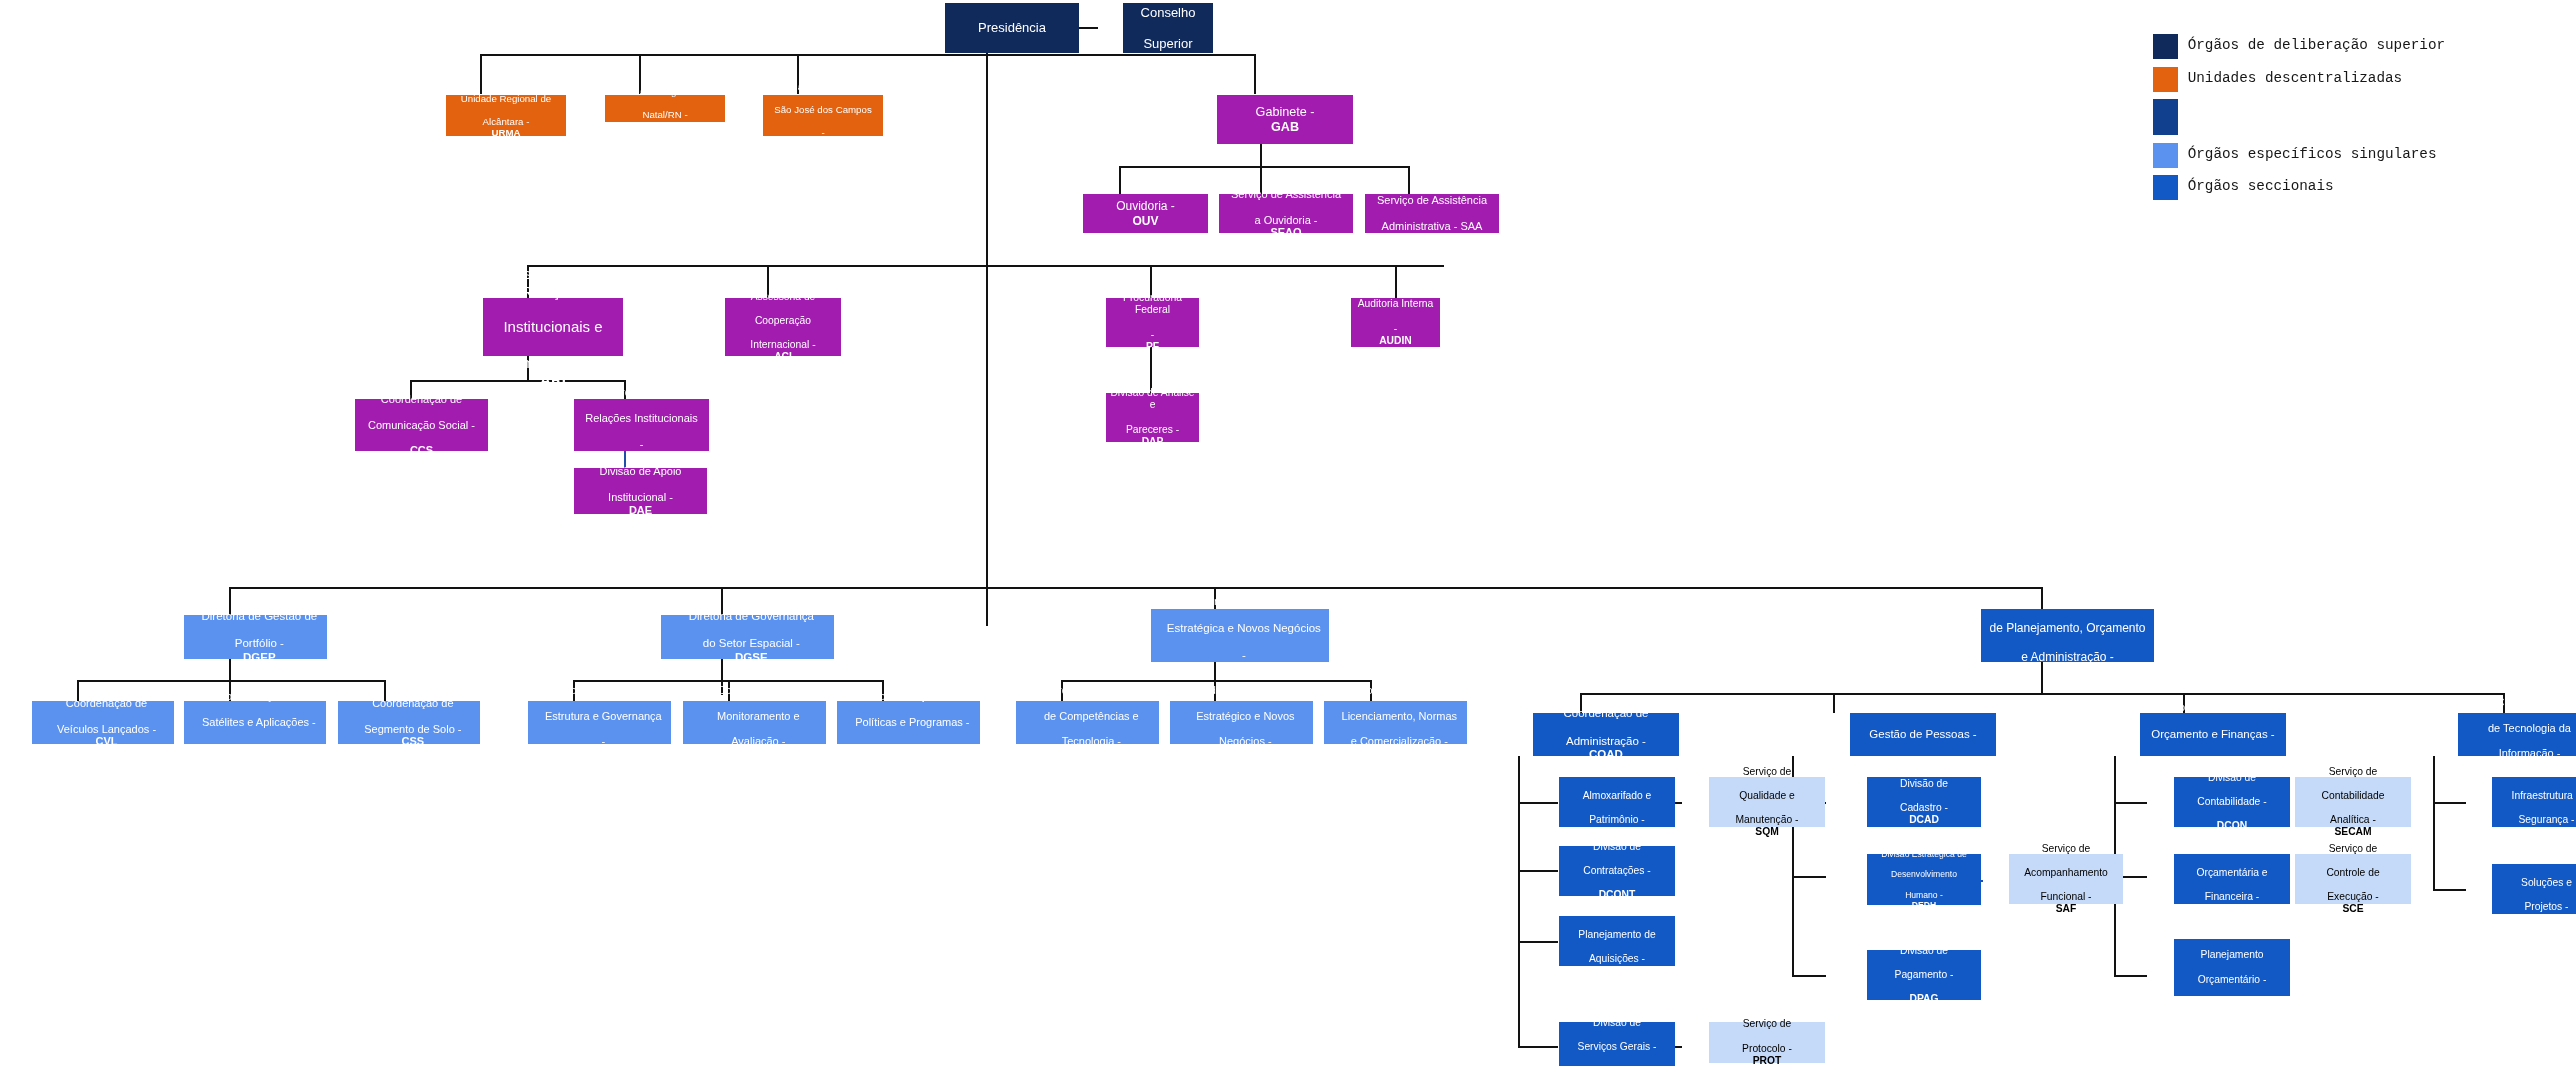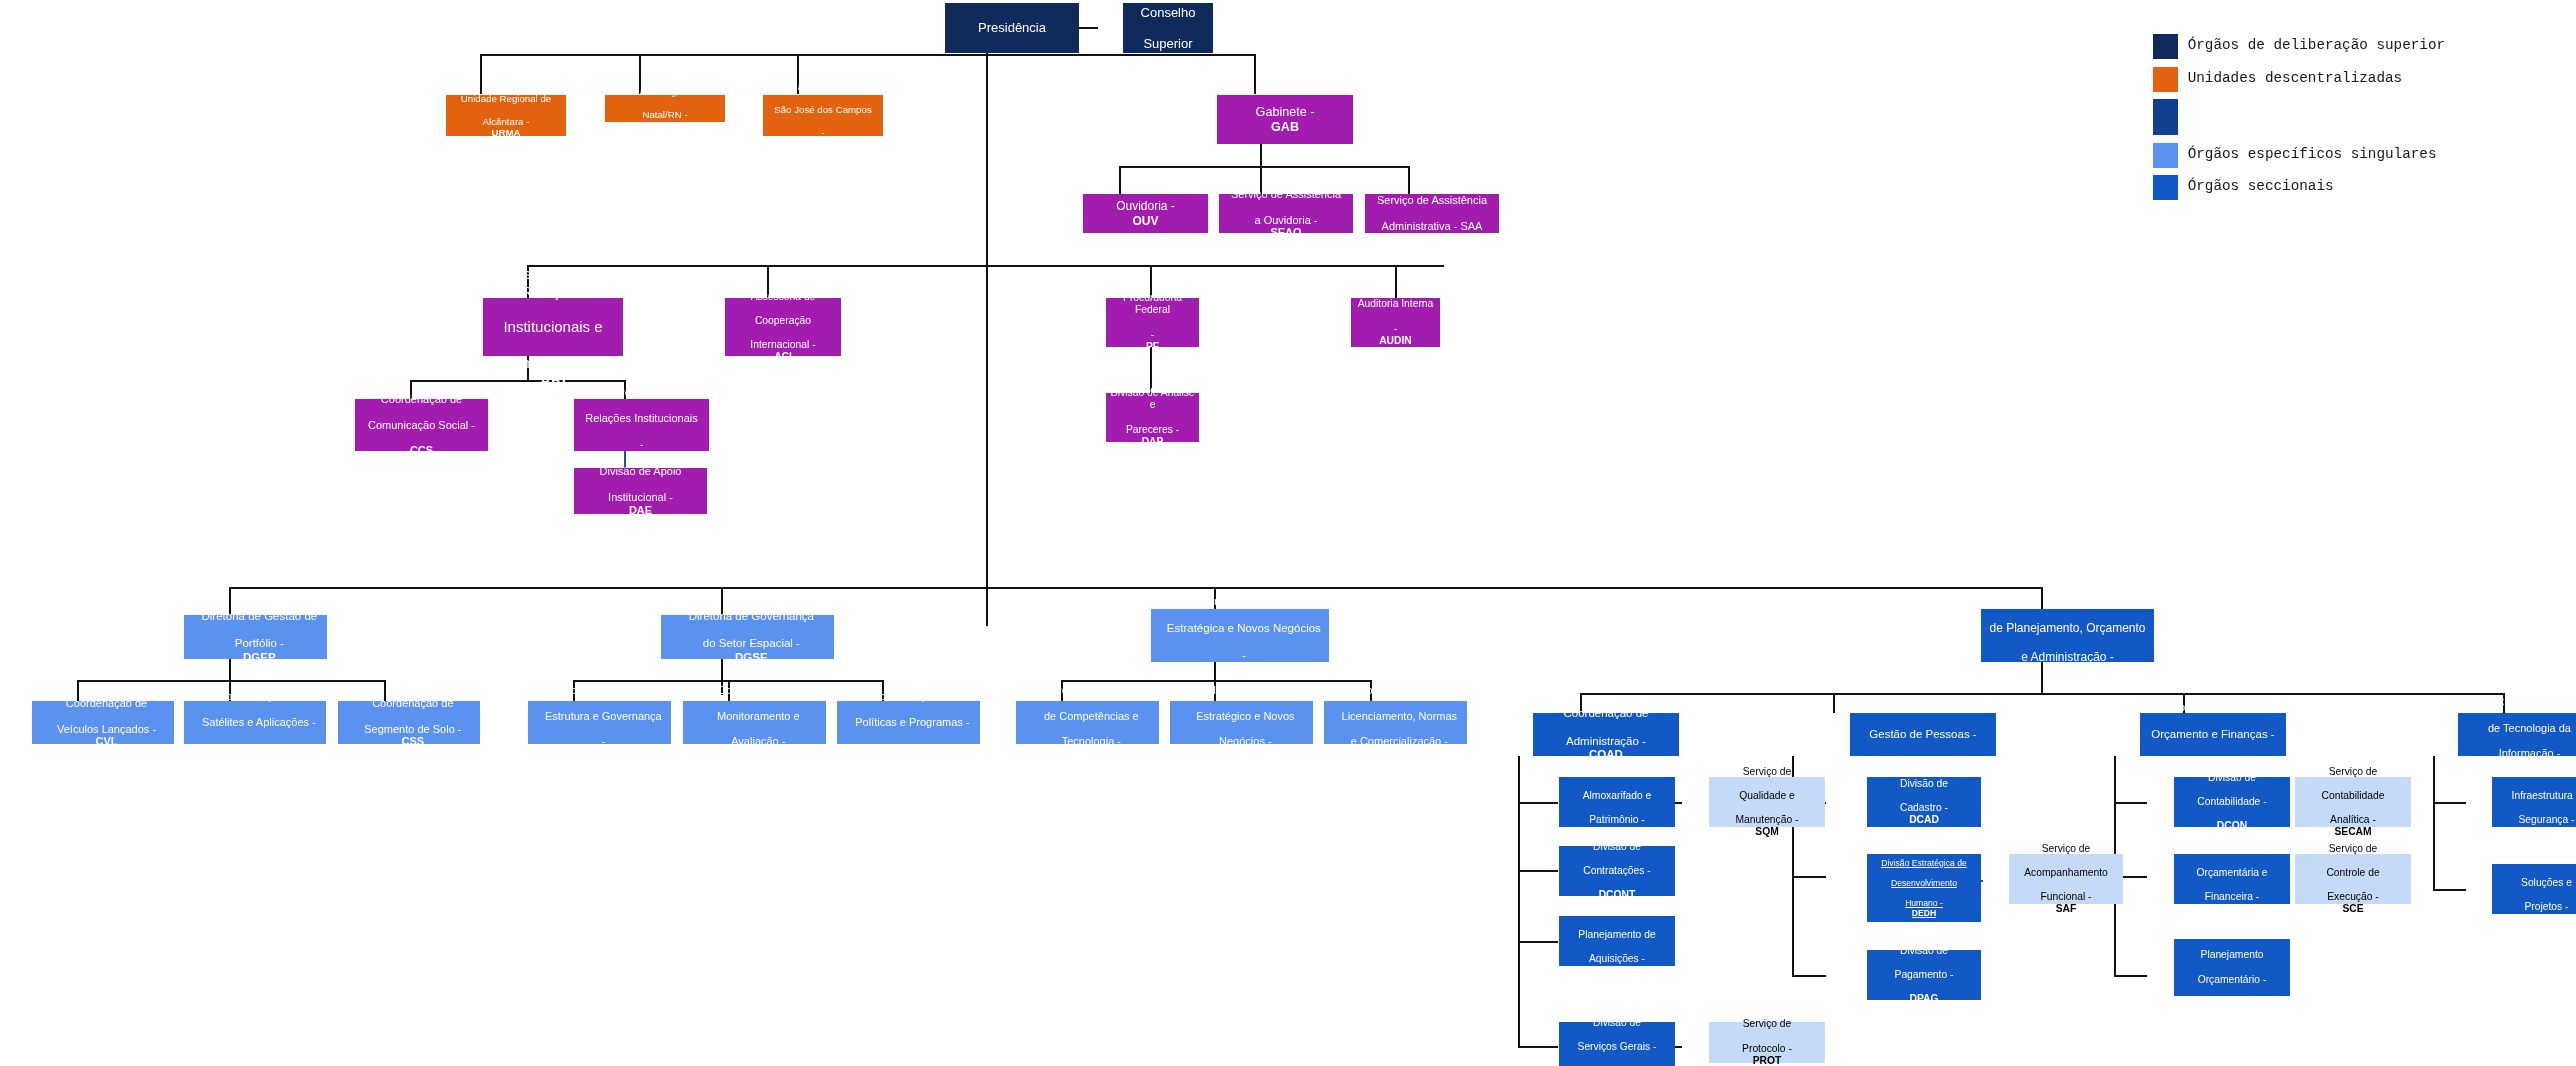--- a/index.html
+++ b/index.html
@@ -263,21 +263,21 @@
   <div class="box c-serv" style="left:1683px;top:1022px;width:116px;height:41px;font-size:10.3px;">
     <span><span>Serviço de</span><br><span>Protocolo - </span><span class="b">PROT</span></span>
   </div>
 
   <div class="box c-secc" style="left:1824px;top:713px;width:146px;height:43px;font-size:11.5px;">
     <span><span>Coordenação de</span><br><span>Gestão de Pessoas -</span><br><span class="b">CGP</span></span>
   </div>
   <div class="box c-secc" style="left:1841px;top:777px;width:114px;height:50px;font-size:10.3px;">
     <span><span>Divisão de</span><br><span>Cadastro - </span><span class="b">DCAD</span></span>
   </div>
-  <div class="box c-secc" style="left:1841px;top:854px;width:114px;height:68px;font-size:8.6px;text-decoration:underline;">
+  <div class="box c-secc" style="left:1841px;top:854px;width:114px;height:51px;font-size:8.6px;">
     <span><span>Divisão  Estratégica de</span><br><span>Desenvolvimento</span><br><span>Humano - </span><span class="b">DEDH</span></span>
   </div>
   <div class="box c-serv" style="left:1983px;top:854px;width:114px;height:50px;font-size:10.3px;">
     <span><span>Serviço de</span><br><span>Acompanhamento</span><br><span>Funcional - </span><span class="b">SAF</span></span>
   </div>
   <div class="box c-secc" style="left:1841px;top:950px;width:114px;height:50px;font-size:10.3px;">
     <span><span>Divisão de</span><br><span>Pagamento -</span><br><span class="b">DPAG</span></span>
   </div>
 
   <div class="box c-secc" style="left:2114px;top:713px;width:146px;height:43px;font-size:11.5px;">

